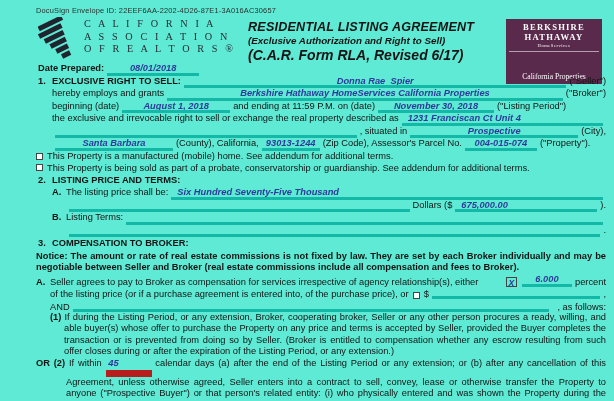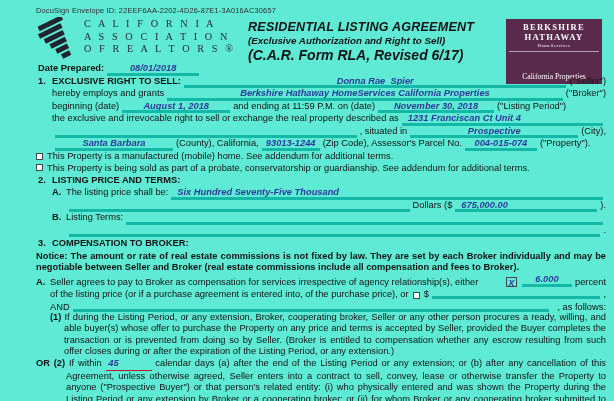--- a/index.html
+++ b/index.html
@@ -41,21 +41,21 @@
   .ta-l { text-align:left; padding-left:6px; }
   .pre { white-space:pre; }
   .cbline { display:flex; align-items:center; height:11.5px; padding-left:14px; }
   .cb { width:7px; height:7px; border:1px solid #444; background:#fff; margin-right:4px; flex:0 0 auto; }
   .xbox { display:inline-block; width:11px; height:10px; border:1px solid #444; text-align:center;
           color:#2e3a9a; font-weight:bold; font-style:italic; font-size:8.6px; line-height:10px; margin:0 2px; flex:0 0 auto; }
   .para { text-align:justify; line-height:11.6px; font-size:9.3px; }
   .notice { font-weight:bold; padding-left:14px; line-height:11.8px; text-align:justify; }
   .p-num { padding-left:42px; text-indent:-14px; }
   .p-or { padding-left:44px; text-indent:-30px; }
-  .ifill { display:inline-block; width:46px; border-bottom:1px solid #b91c1c; text-align:center;
+  .ifill { display:inline-block; width:46px; border-bottom:7px solid #b91c1c; text-align:center;
            color:#2e3a9a; font-weight:bold; font-style:italic; }
   .sec { margin-top:1px; }
   .s3a { display:flex; align-items:flex-end; height:12.5px; white-space:nowrap; padding-left:14px; }
 </style>
 </head>
 <body>
 
 <div class="page">
 
   <div class="envelope">DocuSign Envelope ID: 22EEF6AA-2202-4D26-87E1-3A016AC30657</div>

